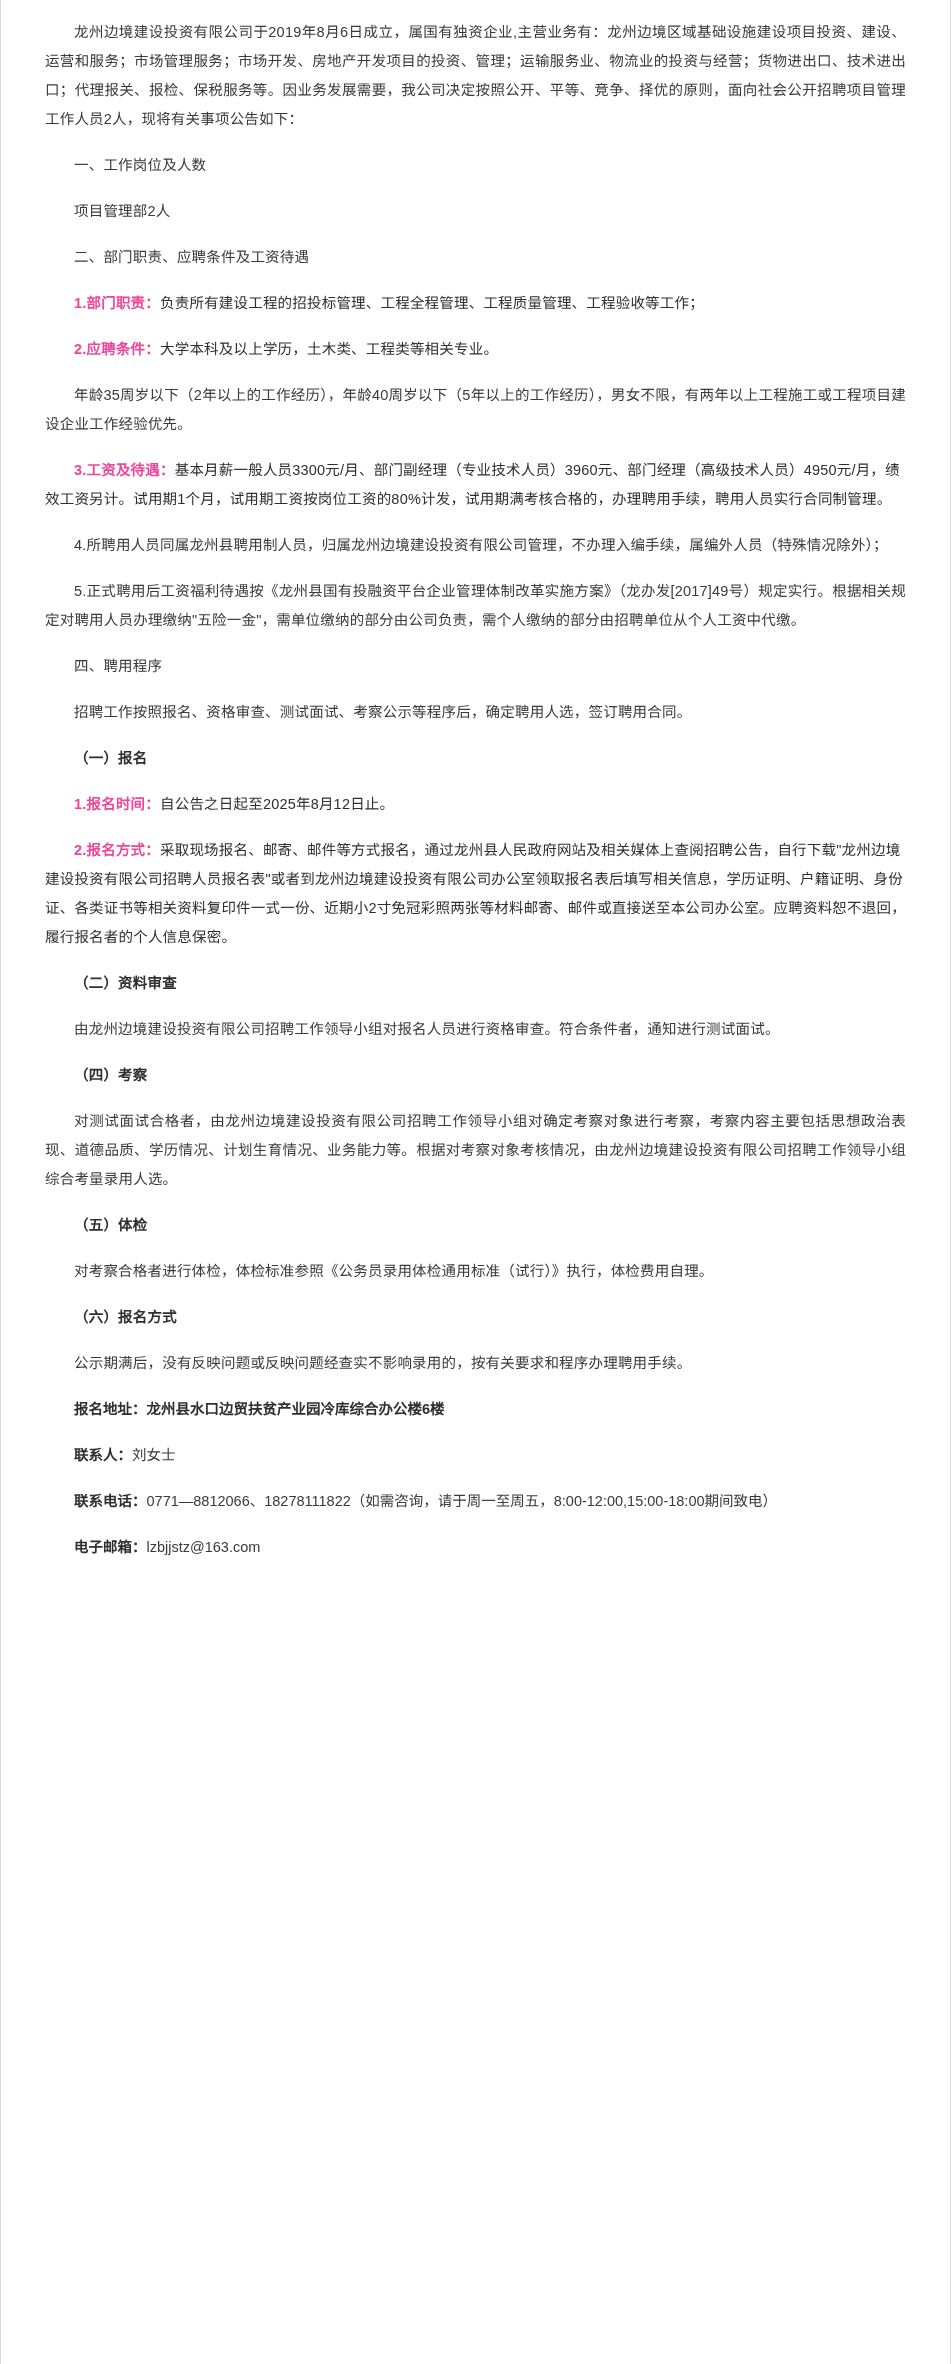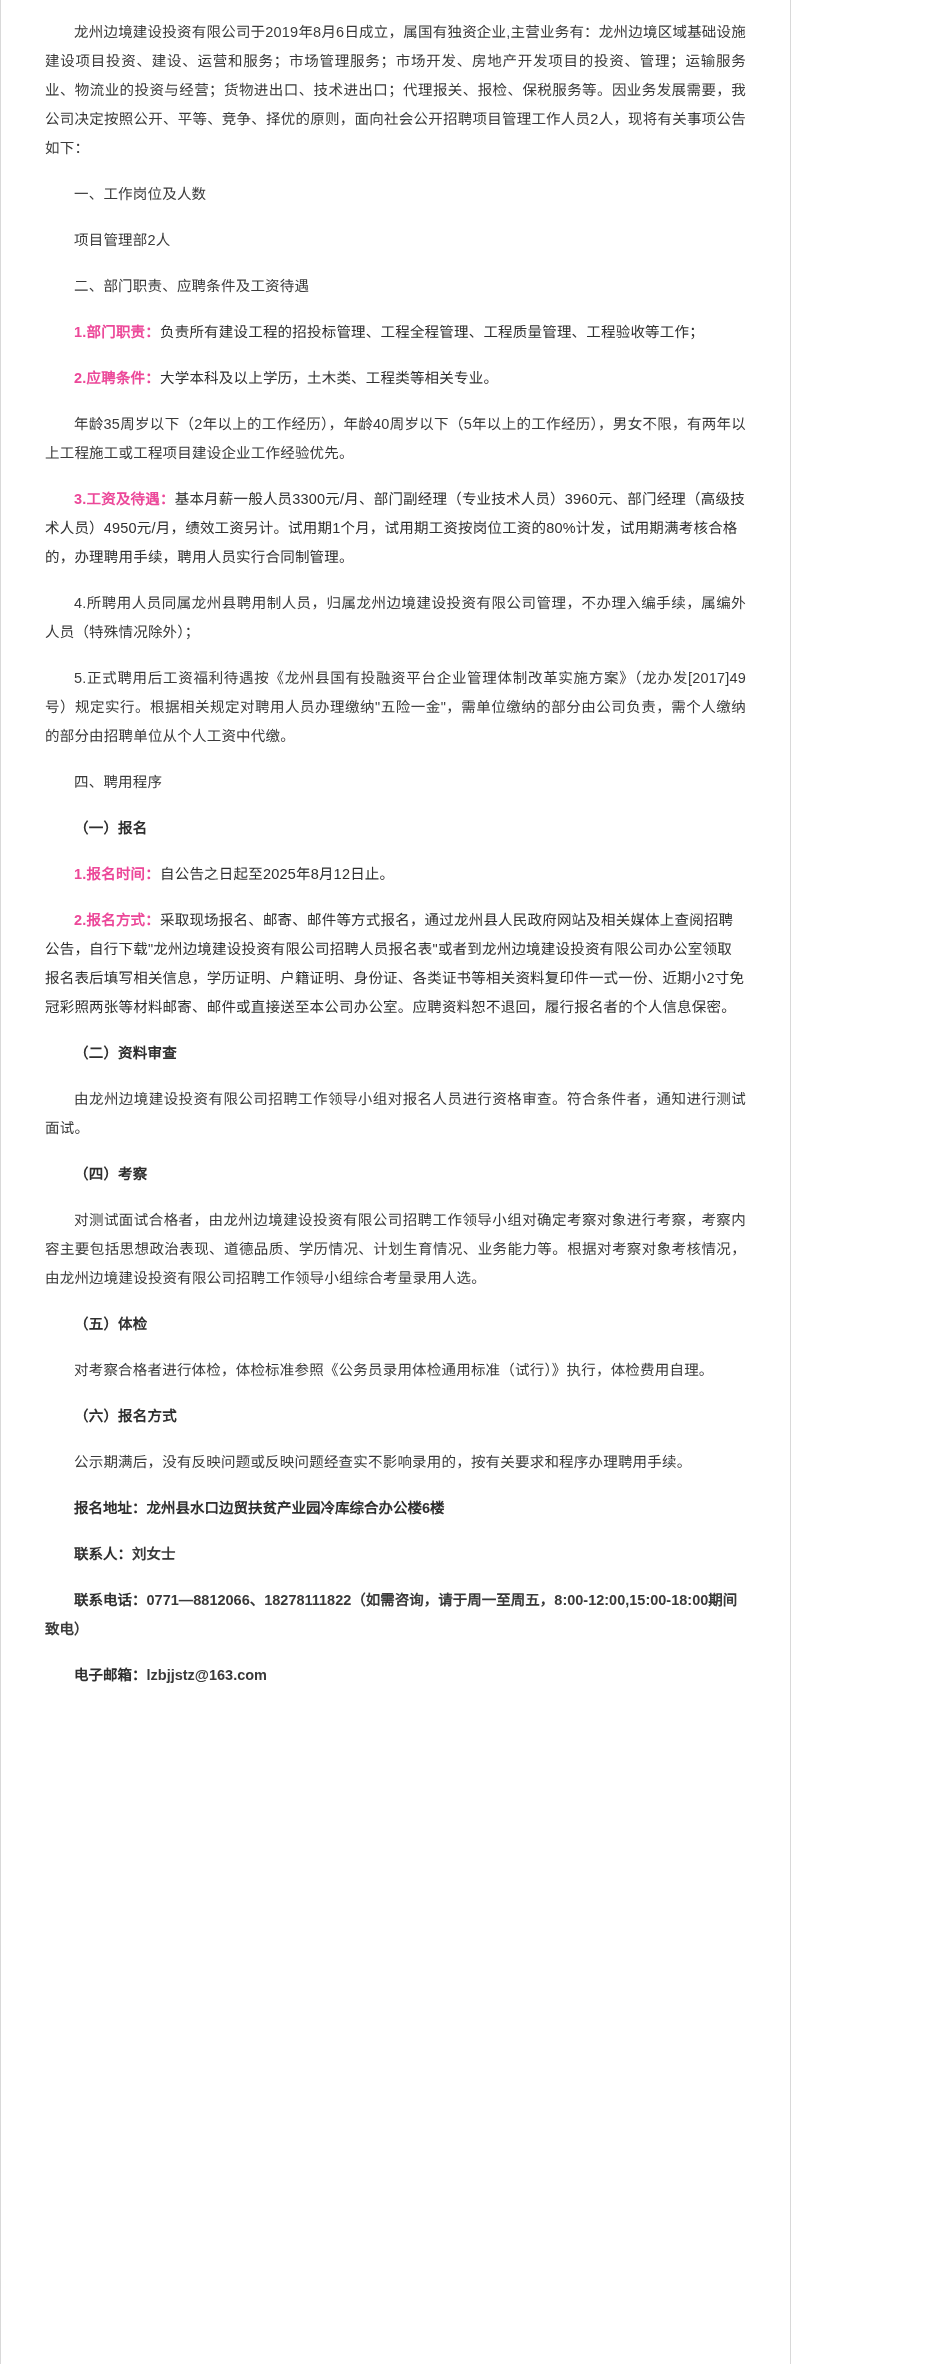--- a/index.html
+++ b/index.html
@@ -7,21 +7,21 @@
     padding: 0;
     background: #ffffff;
   }
   body {
     width: 951px;
     font-family: "Liberation Sans", sans-serif;
     color: #333333;
     -webkit-font-smoothing: antialiased;
   }
   #page {
-    width: 791px;
+    width: 951px;
     min-height: 2364px;
     box-sizing: border-box;
     background: #ffffff;
     border-left: 1px solid #d9d9d9;
     border-right: 1px solid #d9d9d9;
     padding: 18px 44px 26px 44px;
   }
   p.para {
     margin: 0 0 17px 0;
     font-size: 14.5px;
@@ -54,21 +54,21 @@
     text-indent: 2em;
     color: #2f2f2f;
   }
   .contact .lbl {
     font-weight: bold;
   }
   .contact .val {
     font-weight: bold;
   }
   .contact .val.plain {
-    font-weight: bold;
+    font-weight: normal;
     color: #3a3a3a;
   }
 </style>
 </head>
 <body>
 
 <div id="page">
 
   <p class="para">龙州边境建设投资有限公司于2019年8月6日成立，属国有独资企业,主营业务有：龙州边境区域基础设施建设项目投资、建设、运营和服务；市场管理服务；市场开发、房地产开发项目的投资、管理；运输服务业、物流业的投资与经营；货物进出口、技术进出口；代理报关、报检、保税服务等。因业务发展需要，我公司决定按照公开、平等、竞争、择优的原则，面向社会公开招聘项目管理工作人员2人，现将有关事项公告如下：</p>
 
@@ -85,20 +85,21 @@
   <p class="para">年龄35周岁以下（2年以上的工作经历），年龄40周岁以下（5年以上的工作经历），男女不限，有两年以上工程施工或工程项目建设企业工作经验优先。</p>
 
   <p class="heading normalweight"><span class="b">3.工资及待遇：</span><span>基本月薪一般人员3300元/月、部门副经理（专业技术人员）3960元、部门经理（高级技术人员）4950元/月，绩效工资另计。试用期1个月，试用期工资按岗位工资的80%计发，试用期满考核合格的，办理聘用手续，聘用人员实行合同制管理。</span></p>
 
   <p class="para">4.所聘用人员同属龙州县聘用制人员，归属龙州边境建设投资有限公司管理，不办理入编手续，属编外人员（特殊情况除外）；</p>
 
   <p class="para">5.正式聘用后工资福利待遇按《龙州县国有投融资平台企业管理体制改革实施方案》（龙办发[2017]49号）规定实行。根据相关规定对聘用人员办理缴纳"五险一金"，需单位缴纳的部分由公司负责，需个人缴纳的部分由招聘单位从个人工资中代缴。</p>
 
   <p class="para">四、聘用程序</p>
 
+  <p class="para">招聘工作按照报名、资格审查、测试面试、考察公示等程序后，确定聘用人选，签订聘用合同。</p>
 
   <p class="heading">（一）报名</p>
 
   <p class="heading normalweight"><span class="b">1.报名时间：</span><span>自公告之日起至2025年8月12日止。</span></p>
 
   <p class="heading normalweight"><span class="b">2.报名方式：</span><span>采取现场报名、邮寄、邮件等方式报名，通过龙州县人民政府网站及相关媒体上查阅招聘公告，自行下载"龙州边境建设投资有限公司招聘人员报名表"或者到龙州边境建设投资有限公司办公室领取报名表后填写相关信息，学历证明、户籍证明、身份证、各类证书等相关资料复印件一式一份、近期小2寸免冠彩照两张等材料邮寄、邮件或直接送至本公司办公室。应聘资料恕不退回，履行报名者的个人信息保密。</span></p>
 
   <p class="heading">（二）资料审查</p>
 
   <p class="para">由龙州边境建设投资有限公司招聘工作领导小组对报名人员进行资格审查。符合条件者，通知进行测试面试。</p>

